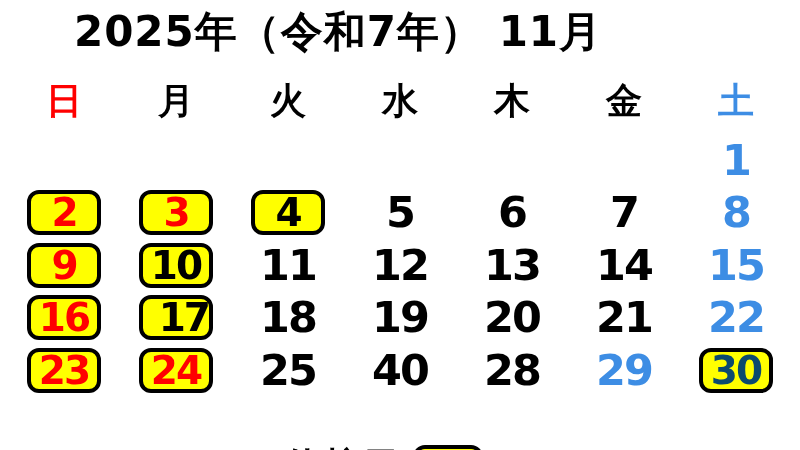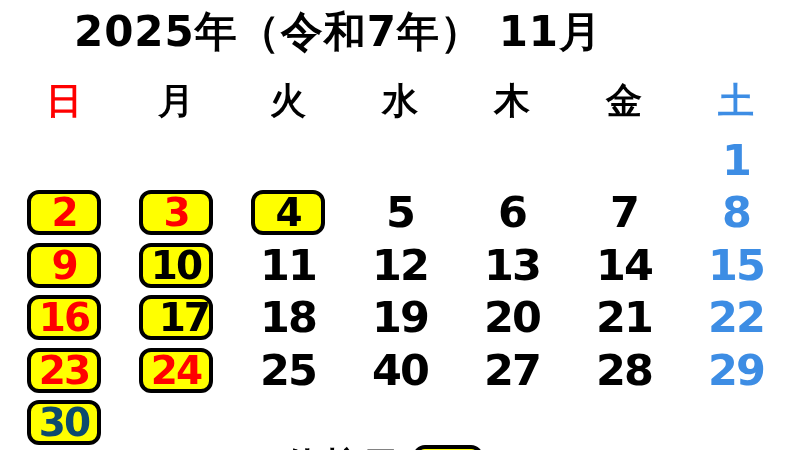--- a/index.html
+++ b/index.html
@@ -176,23 +176,20 @@
           <span class="daynum" style="color: rgb(255, 0, 0);">24</span>
         </div>
       </div>
       <div class="cell">
         <span class="daynum" style="color: rgb(0, 0, 0);">25</span>
       </div>
       <div class="cell">
         <span class="daynum" style="color: rgb(0, 0, 0);">40</span>
       </div>
       <div class="cell">
-        <span class="daynum" style="color: rgb(0, 0, 0);">27</span>
-      </div>
-      <div class="cell">
         <span class="daynum" style="color: rgb(0, 0, 0);">28</span>
       </div>
       <div class="cell">
         <span class="daynum" style="color: rgb(61, 141, 228); text-align: right;">29</span>
       </div>
       <div class="cell">
         <div class="holiday-box" style="background: rgb(255, 255, 0);">
           <span class="daynum" style="color: #0c4a6e;">30</span>
         </div>
       </div>

